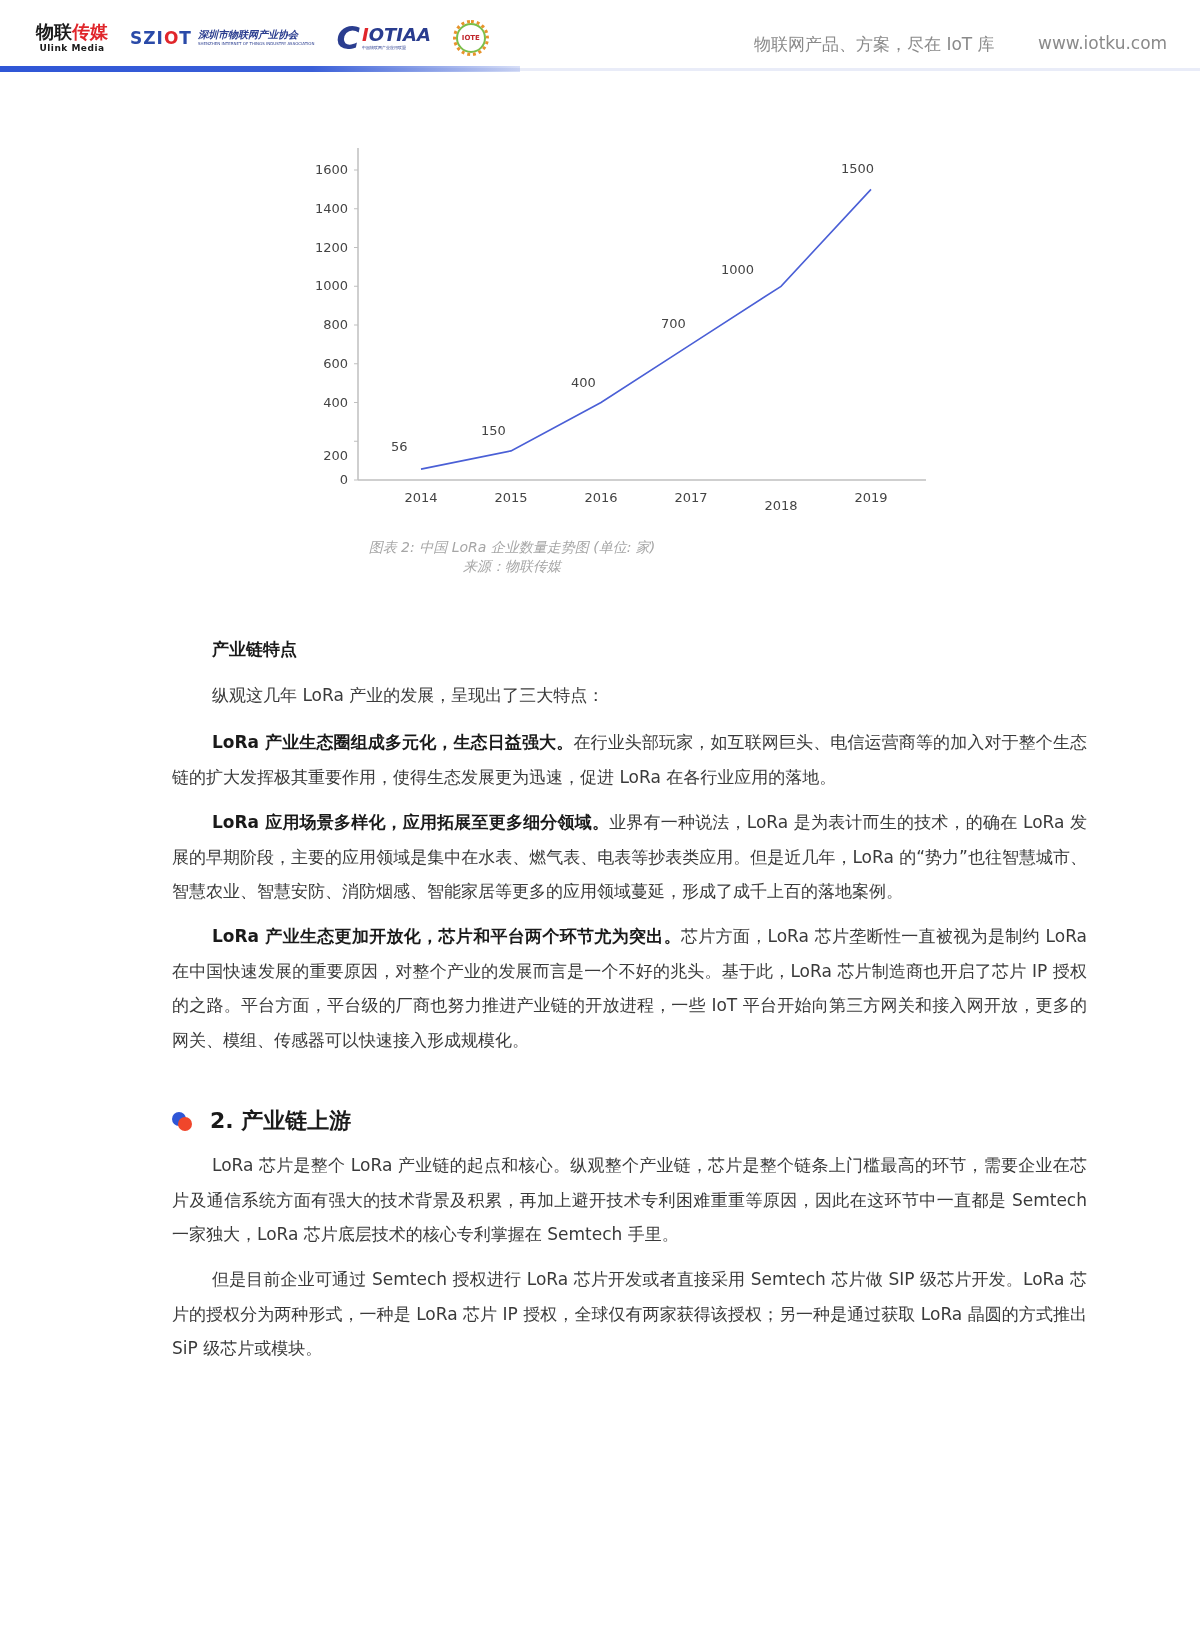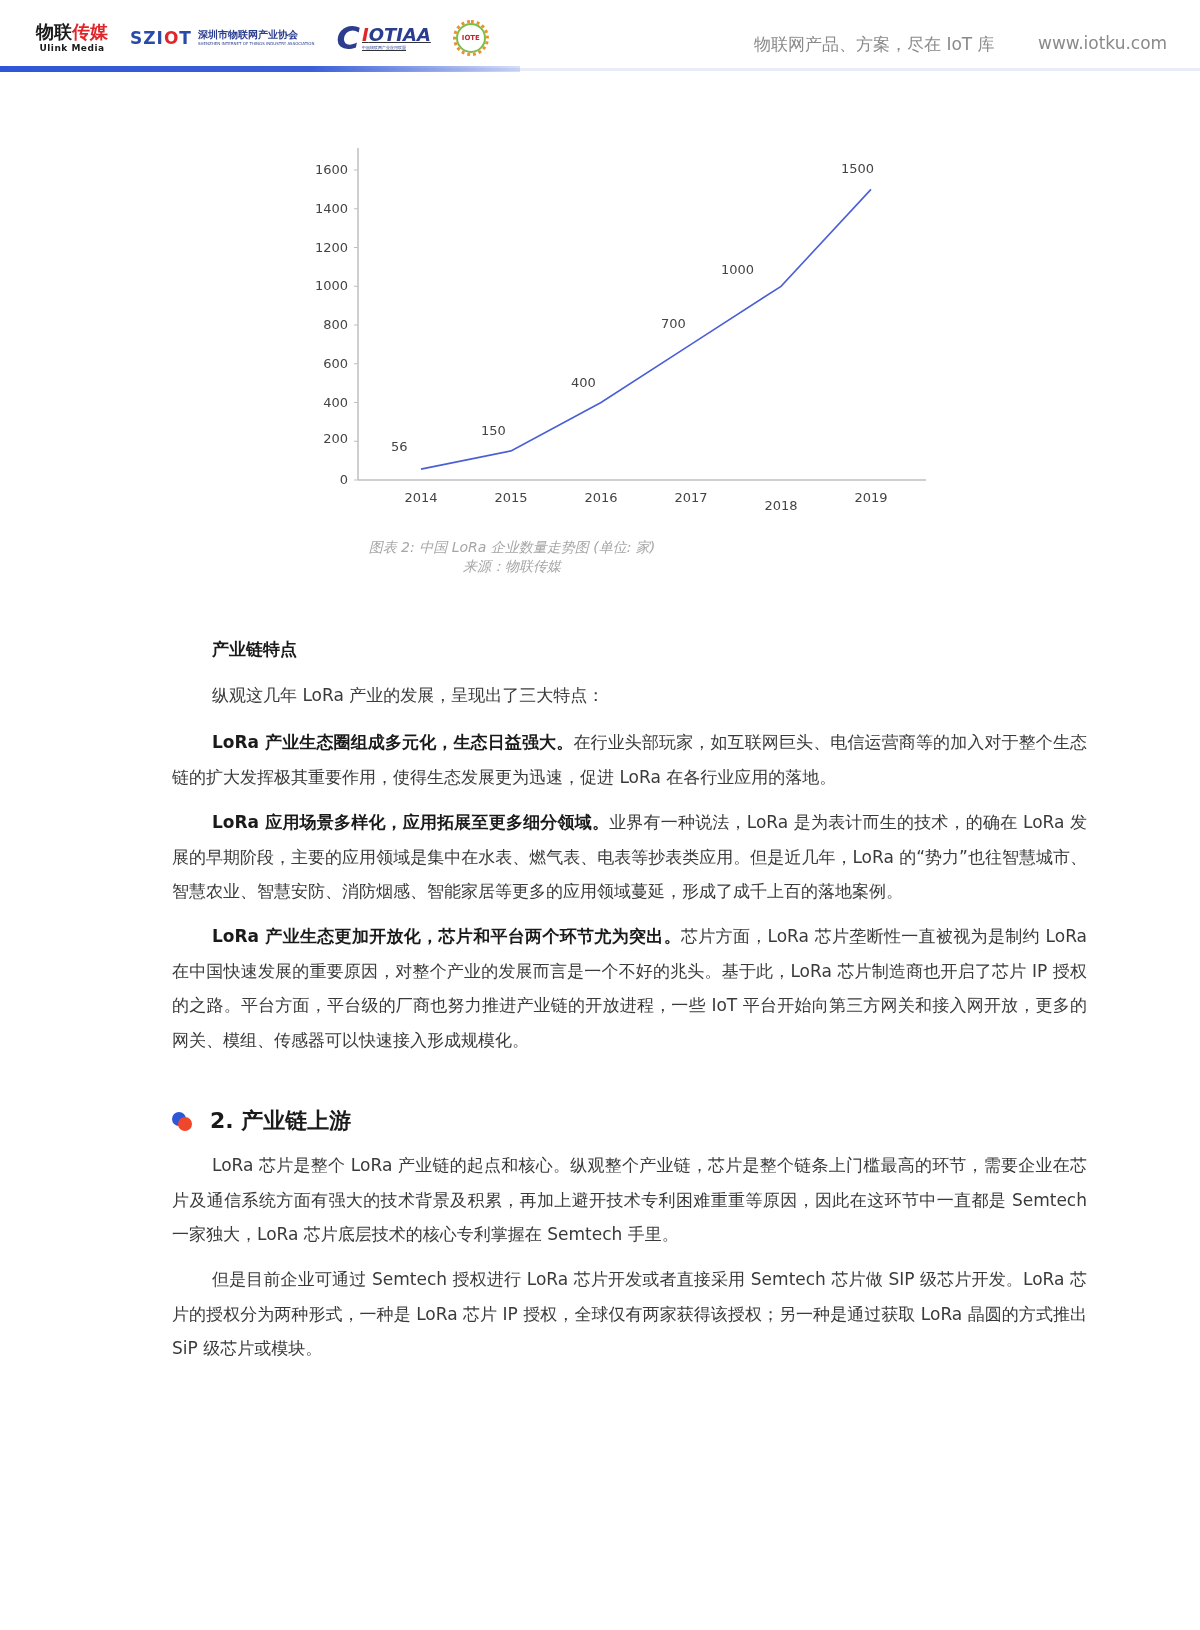--- a/index.html
+++ b/index.html
@@ -11,25 +11,25 @@
   .logos { position: absolute; left: 36px; top: 18px; height: 40px; display: flex; align-items: center; gap: 22px; }
   .logo-ulink { display: flex; flex-direction: column; align-items: center; line-height: 1; }
   .logo-ulink .cn { font-size: 18px; font-weight: bold; letter-spacing: 0px; }
   .logo-ulink .cn .k { color: #1a1a1a; }
   .logo-ulink .cn .r { color: #e0262b; }
   .logo-ulink .en { font-size: 9px; font-weight: bold; color: #1a1a1a; margin-top: 3px; letter-spacing: 0.5px; }
   .logo-sziot { display: flex; align-items: center; gap: 6px; }
   .logo-sziot .mark { font-size: 17px; font-weight: bold; color: #2a4aa8; letter-spacing: 1px; position: relative; }
   .logo-sziot .mark .o { color: #e0262b; }
   .logo-sziot .txt { display: flex; flex-direction: column; line-height: 1; }
-  .logo-sziot .txt .cn { font-size: 10px; font-weight: bold; color: #2a3d8f; }
+  .logo-sziot .txt .cn { font-size: 10px; font-weight: bold; color: #2a3d8f; font-style: italic; }
   .logo-sziot .txt .en { font-size: 4px; color: #2a3d8f; margin-top: 2px; }
   .logo-ciotiaa { display: flex; align-items: center; }
   .logo-ciotiaa .c { font-size: 32px; font-weight: bold; color: #2a3d8f; font-style: italic; line-height: 1; }
-  .logo-ciotiaa .t { display: flex; flex-direction: column; line-height: 1; margin-left: 2px; text-decoration: underline; }
+  .logo-ciotiaa .t { display: flex; flex-direction: column; line-height: 1; margin-left: 2px; }
   .logo-ciotiaa .t .big { font-size: 18px; font-weight: bold; font-style: italic; color: #2a3d8f; }
   .logo-ciotiaa .t .big .i { color: #e0262b; }
   .logo-ciotiaa .t .small { font-size: 4px; color: #2a3d8f; margin-top: 2px; }
   .logo-iote { width: 36px; height: 36px; border-radius: 50%; border: 3px dotted #e8932b; display: flex; align-items: center; justify-content: center; font-size: 7px; font-weight: bold; color: #c0282d; box-shadow: inset 0 0 0 2px #7bbf4a; }
 
   .tagline { position: absolute; left: 754px; top: 33px; font-size: 17px; color: #8a8a8a; }
   .website { position: absolute; left: 1038px; top: 33px; font-size: 17px; color: #8a8a8a; }
 
   .header-bar { position: absolute; left: 0; top: 66px; width: 1200px; height: 8px; }
   .header-bar .thin { position: absolute; left: 0; top: 2px; width: 1200px; height: 3px; background: #e9ecf8; }
@@ -108,21 +108,21 @@
         <line x1="54" x2="58" y1="185" y2="185" stroke="#bfbfbf"></line>
         <line x1="54" x2="58" y1="146.25" y2="146.25" stroke="#bfbfbf"></line>
         <line x1="54" x2="58" y1="107.5" y2="107.5" stroke="#bfbfbf"></line>
         <line x1="54" x2="58" y1="68.75" y2="68.75" stroke="#bfbfbf"></line>
         <line x1="54" x2="58" y1="30" y2="30" stroke="#bfbfbf"></line>
       </g>
     <polyline id="series-line" fill="none" stroke="#4a5fd6" stroke-width="1.6" points="121,329.1 211,310.9 301,262.5 391,204.4 481,146.3 571,49.4"></polyline>
   </svg>
   <div id="ytick-labels">
       <div class="ytick" style="left: -2px; top: 332px;">0</div>
-      <div class="ytick" style="left: -2px; top: 291px;">200</div>
+      <div class="ytick" style="left: -2px; top: 308px;">200</div>
       <div class="ytick" style="left: -2px; top: 254.5px;">400</div>
       <div class="ytick" style="left: -2px; top: 215.75px;">600</div>
       <div class="ytick" style="left: -2px; top: 177px;">800</div>
       <div class="ytick" style="left: -2px; top: 138.25px;">1000</div>
       <div class="ytick" style="left: -2px; top: 99.5px;">1200</div>
       <div class="ytick" style="left: -2px; top: 60.75px;">1400</div>
       <div class="ytick" style="left: -2px; top: 22px;">1600</div>
     </div>
   <div id="xtick-labels">
       <div class="xtick" style="left: 91px; top: 350px;">2014</div>

